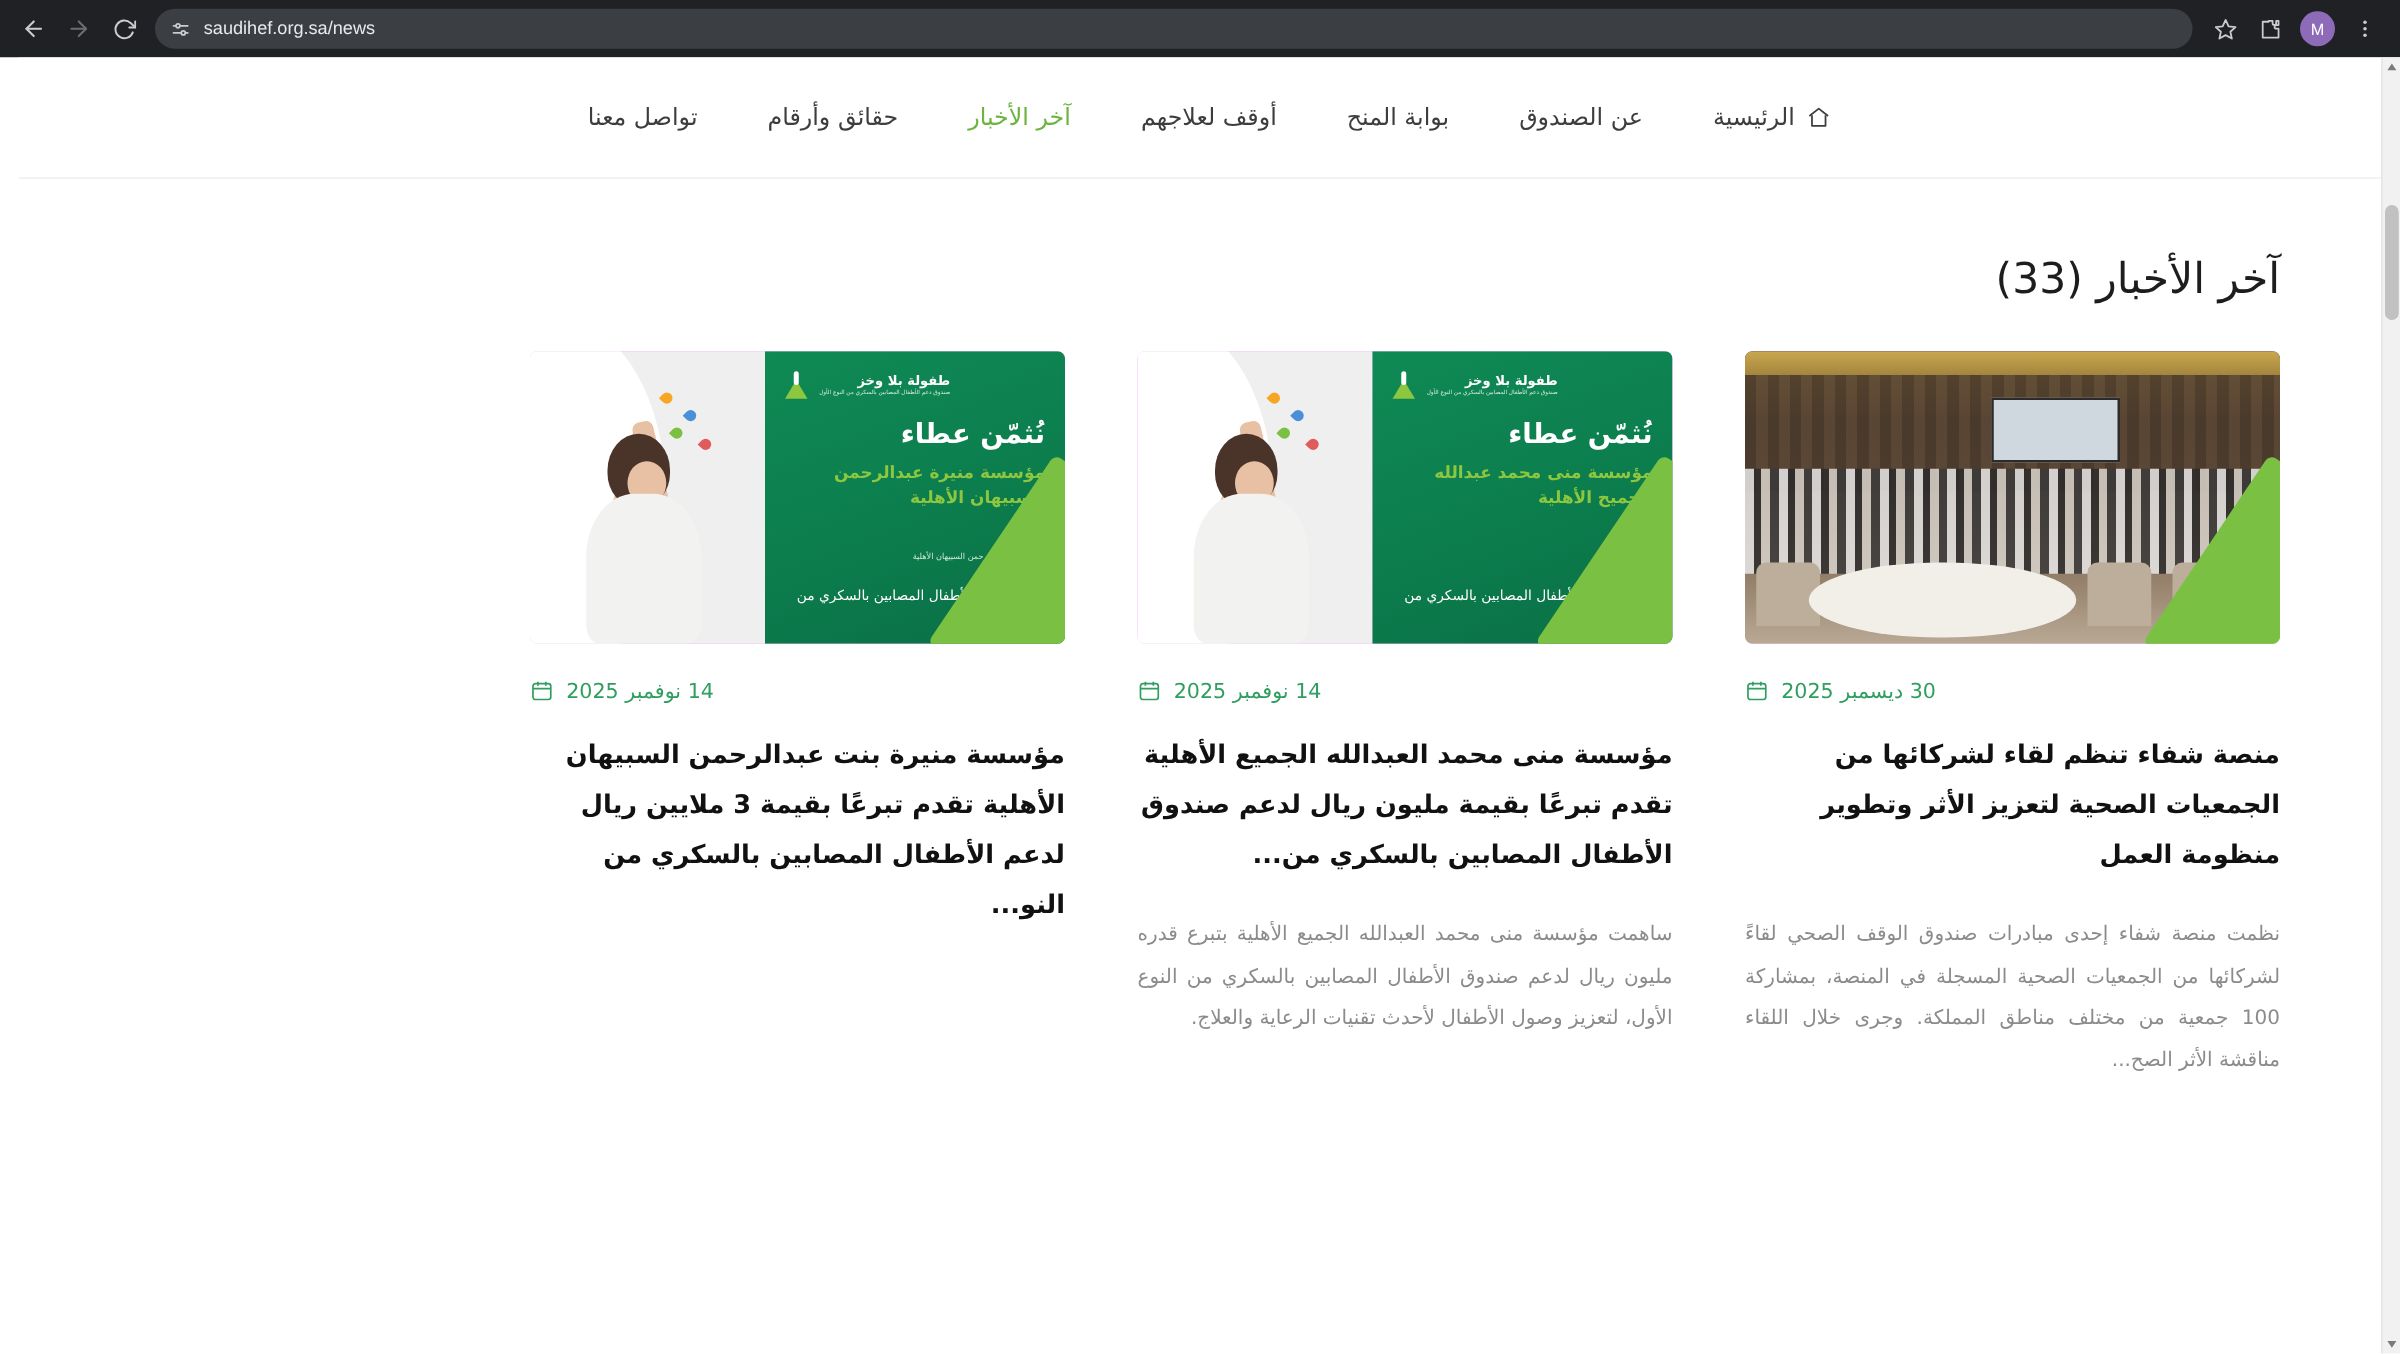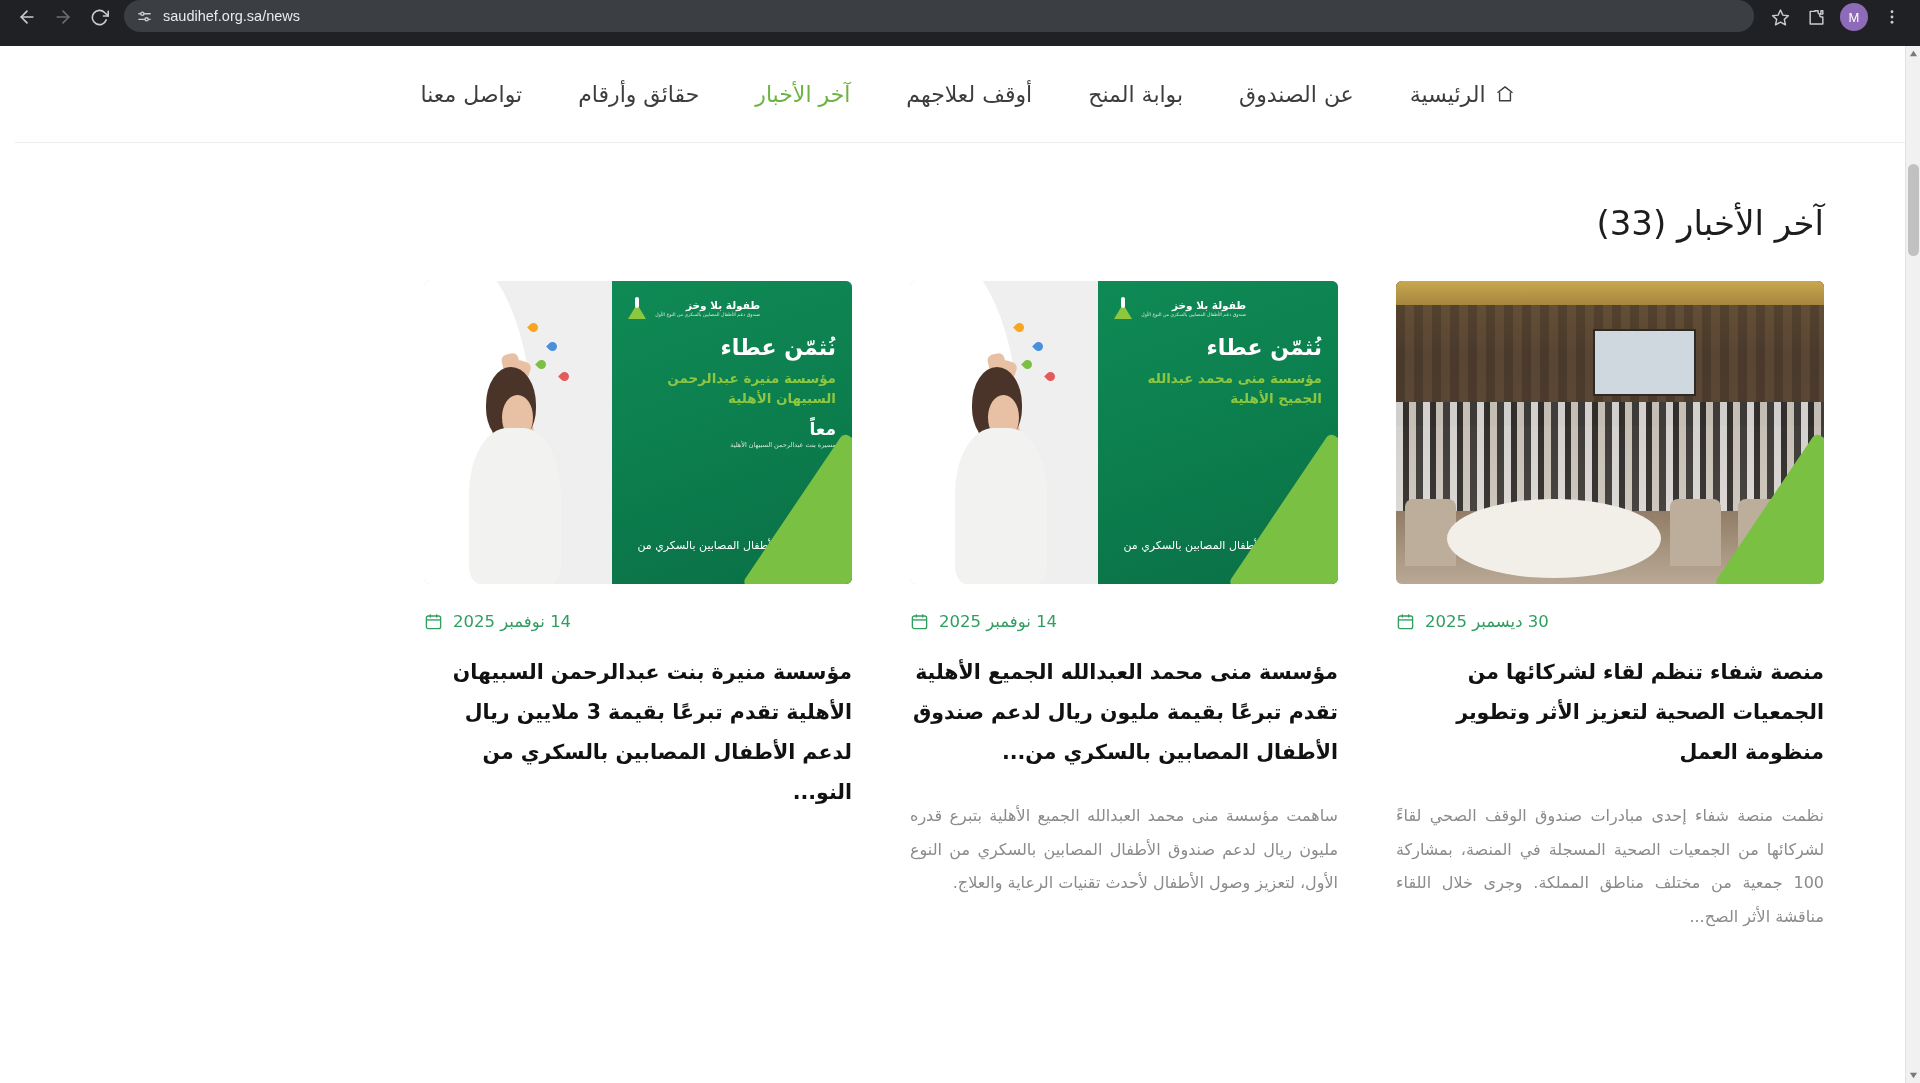--- a/index.html
+++ b/index.html
@@ -10,21 +10,21 @@
     font-family: "DejaVu Sans", "Liberation Sans", sans-serif;
     background: #ffffff;
   }
 
   
   .browser-chrome {
     width: 100%;
     height: 46px;
     background: #202124;
     display: flex;
-    align-items: flex-start;
+    align-items: center;
     padding: 0 10px;
     direction: ltr;
   }
   .nav-btn {
     width: 34px; height: 34px;
     border-radius: 50%;
     display: flex; align-items: center; justify-content: center;
     color: #c9ccd0;
     flex: 0 0 auto;
     margin-right: 2px;
@@ -102,21 +102,21 @@
     justify-content: center;
     background: #fff;
   }
   .main-nav {
     display: flex;
     align-items: center;
     gap: 0px;
     direction: rtl;
   }
   .nav-item {
-    font-size: 22px;
+    font-size: 19px;
     color: #3d3d3d;
     padding: 0 28px;
     display: flex;
     align-items: center;
     gap: 9px;
     white-space: nowrap;
     font-weight: 500;
   }
   .nav-item.active { color: #6cb33f; }
   .home-icon { display: inline-flex; color: #3d3d3d; }
@@ -137,21 +137,21 @@
   .cards {
     display: flex;
     gap: 58px;
     direction: rtl;
   }
   .card { width: 428px; }
 
   .card-media {
     position: relative;
     width: 428px;
-    height: 303px;
+    height: 234px;
     border-radius: 6px;
     overflow: hidden;
     background: #f0abfc;
     text-decoration: underline;
   }
   
   .poster {
     position: absolute; inset: 0;
     display: flex;
     direction: ltr;

